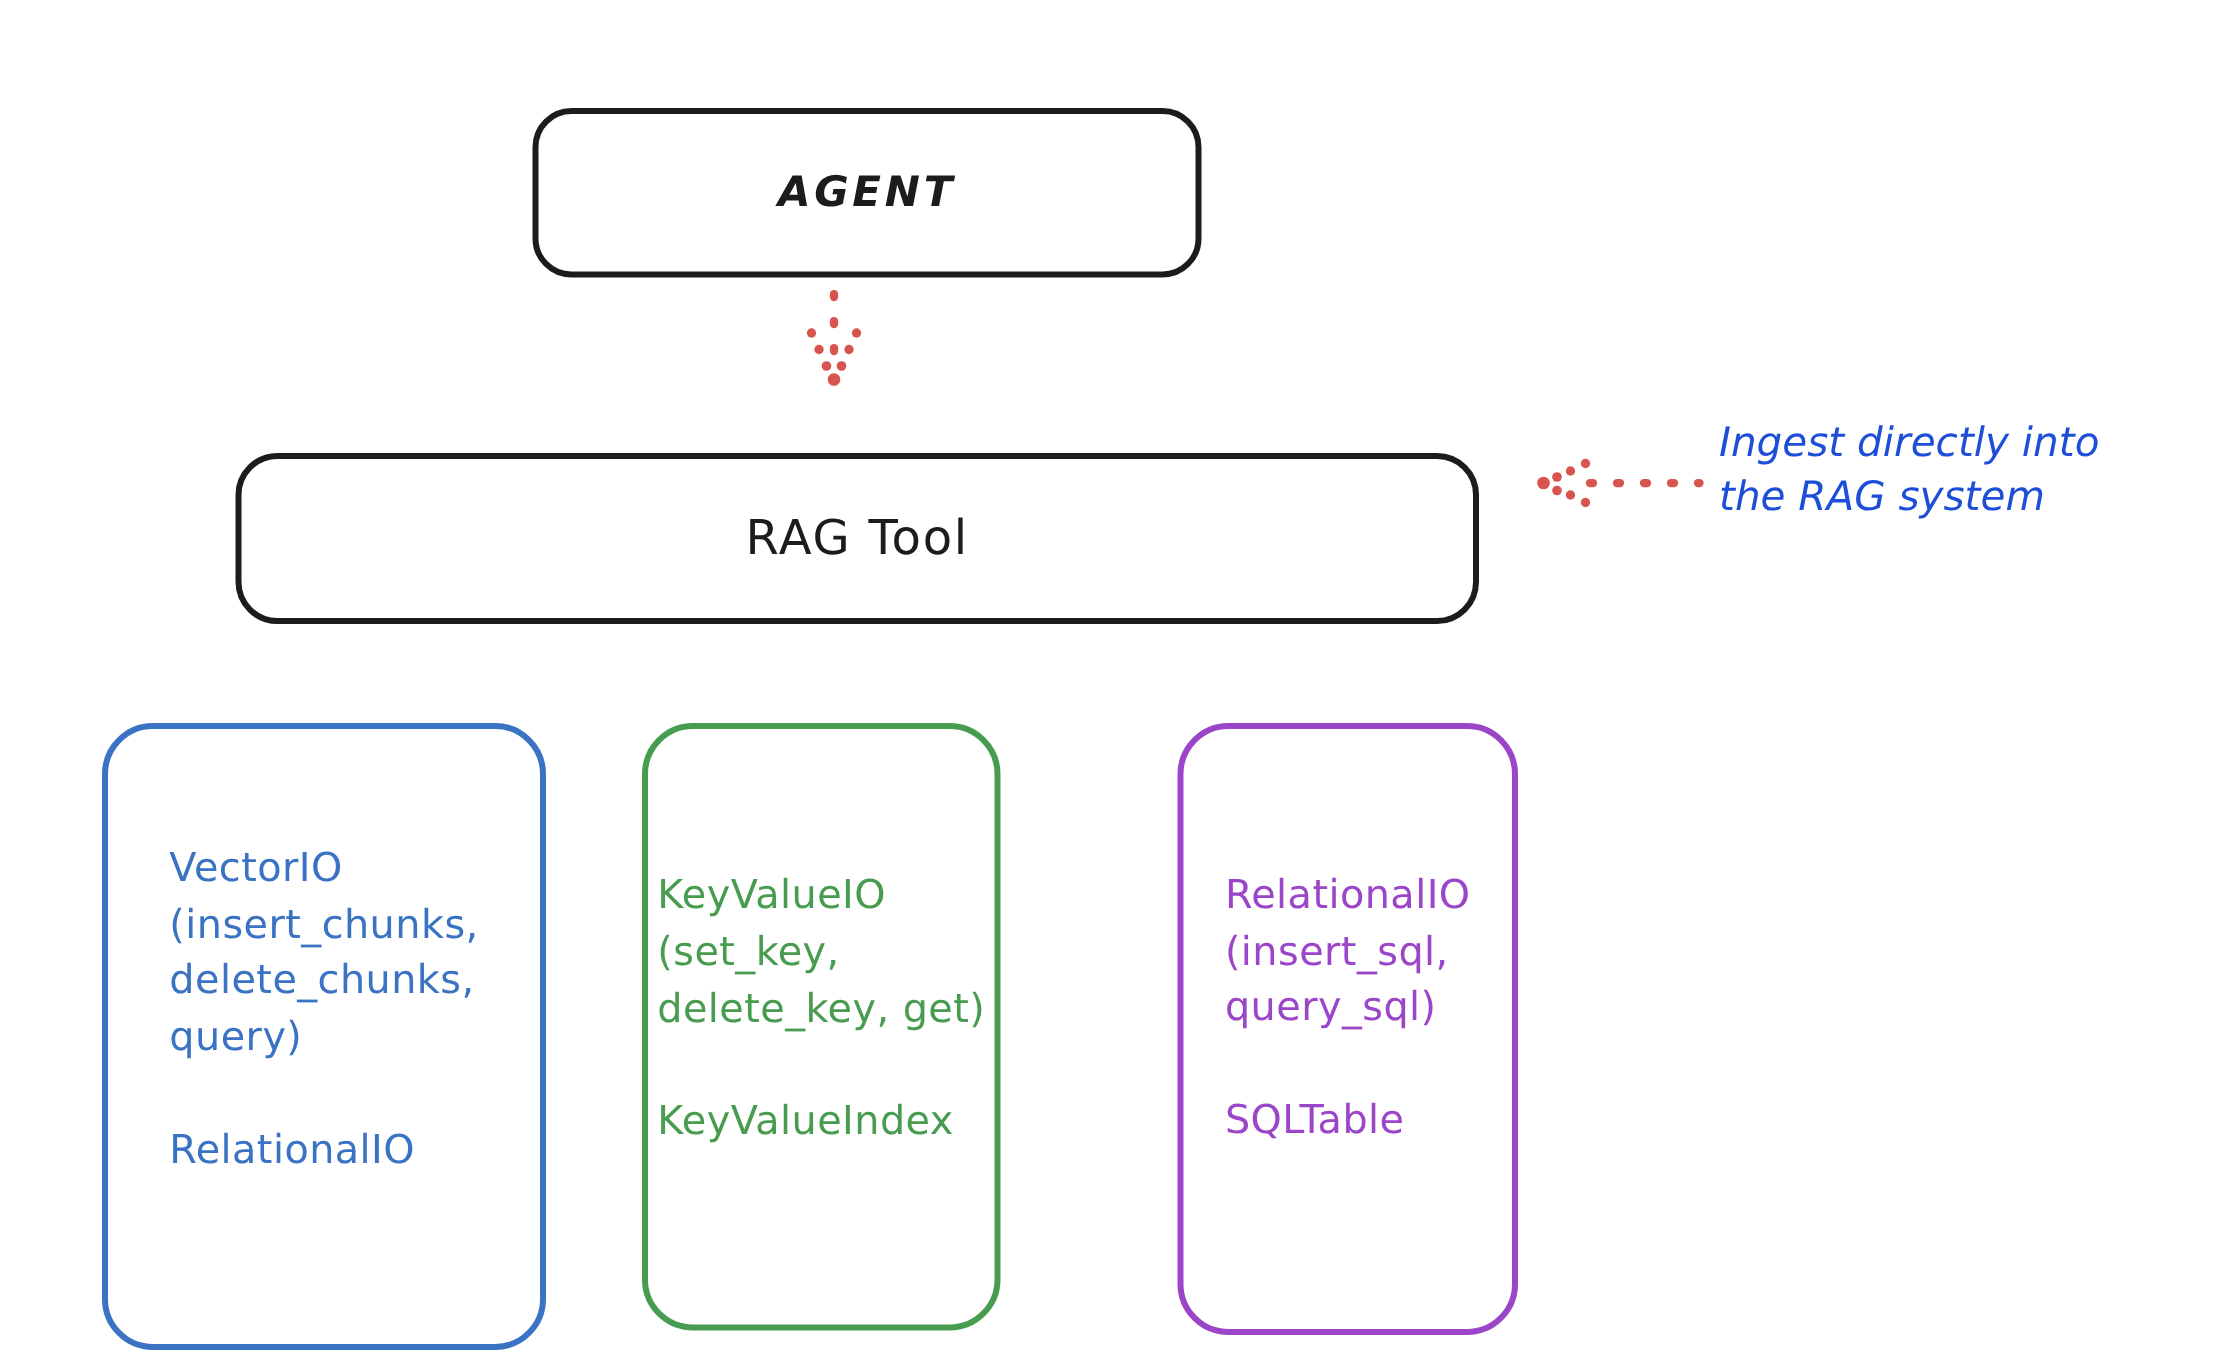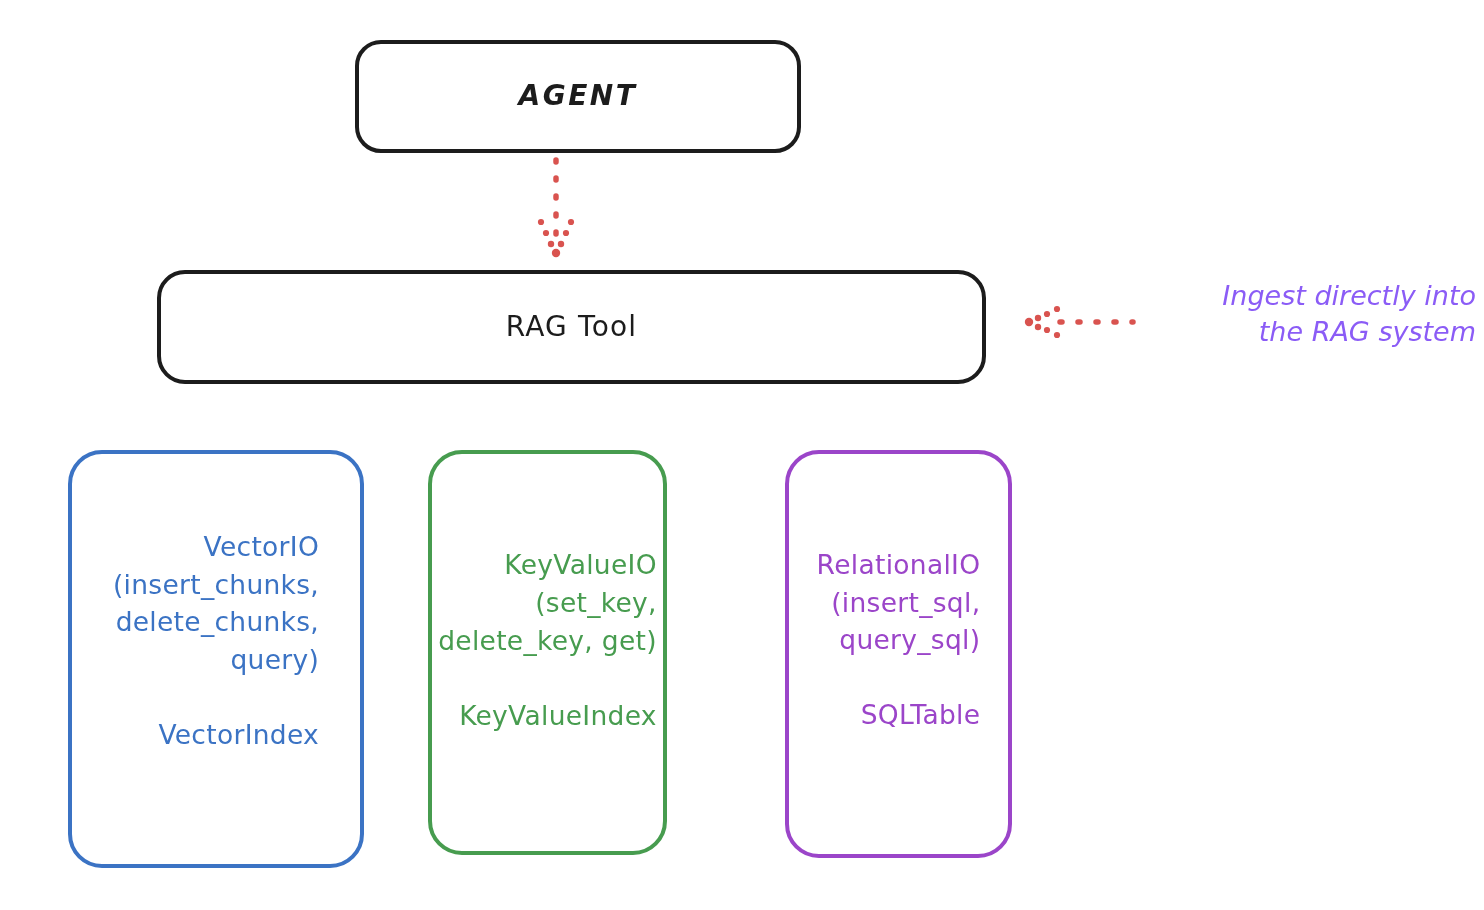--- a/index.html
+++ b/index.html
@@ -21,21 +21,22 @@
   }
 
   
   .node {
     position: absolute;
     box-sizing: border-box;
     background: #ffffff;
     display: flex;
     align-items: center;
     justify-content: center;
-    text-align: right;
+    text-align: left;
+    margin-top: 32px;
   }
 
   .node-label {
     white-space: pre-line;
     line-height: 1.30;
   }
 
   
   .node-agent {
     left: 355px;
@@ -57,21 +58,21 @@
   .node-ragtool {
     left: 157px;
     top: 270px;
     width: 829px;
     height: 114px;
     border: 4.5px solid #1c1c1c;
     border-radius: 28px;
   }
   .node-ragtool .node-label {
     font-family: "DejaVu Sans", sans-serif;
-    font-size: 28px;
+    font-size: 32px;
     letter-spacing: 1.2px;
     color: #1c1c1c;
   }
 
   
   .node-leaf {
     top: 450px;
     border-width: 4px;
     border-style: solid;
     border-radius: 34px;
@@ -119,27 +120,27 @@
     inset: 0;
     pointer-events: none;
   }
 
   
   .annotation {
     position: absolute;
     left: 1146px;
     top: 278px;
     width: 330px;
-    color: #8b5cf6;
+    color: #1d4ed8;
     font-family: "DejaVu Sans", sans-serif;
     font-size: 27px;
     font-style: italic;
     line-height: 1.35;
     white-space: pre-line;
-    text-align: right;
+    text-align: left;
   }
 </style>
 </head>
 <body>
 
 <div class="canvas">
 
   <svg class="arrow-layer" width="1484" height="910" viewBox="0 0 1484 910">
 
     <g>
@@ -178,21 +179,21 @@
   <div class="node node-ragtool">
     <span class="node-label">RAG Tool</span>
   </div>
 
   <div class="node node-leaf node-vectorio">
     <span class="node-label">VectorIO
 (insert_chunks,
 delete_chunks,
 query)
 
-VectorIndex</span>
+RelationalIO</span>
   </div>
 
   <div class="node node-leaf node-keyvalueio">
     <span class="node-label">KeyValueIO
 (set_key,
 delete_key, get)
 
 KeyValueIndex</span>
   </div>
 

